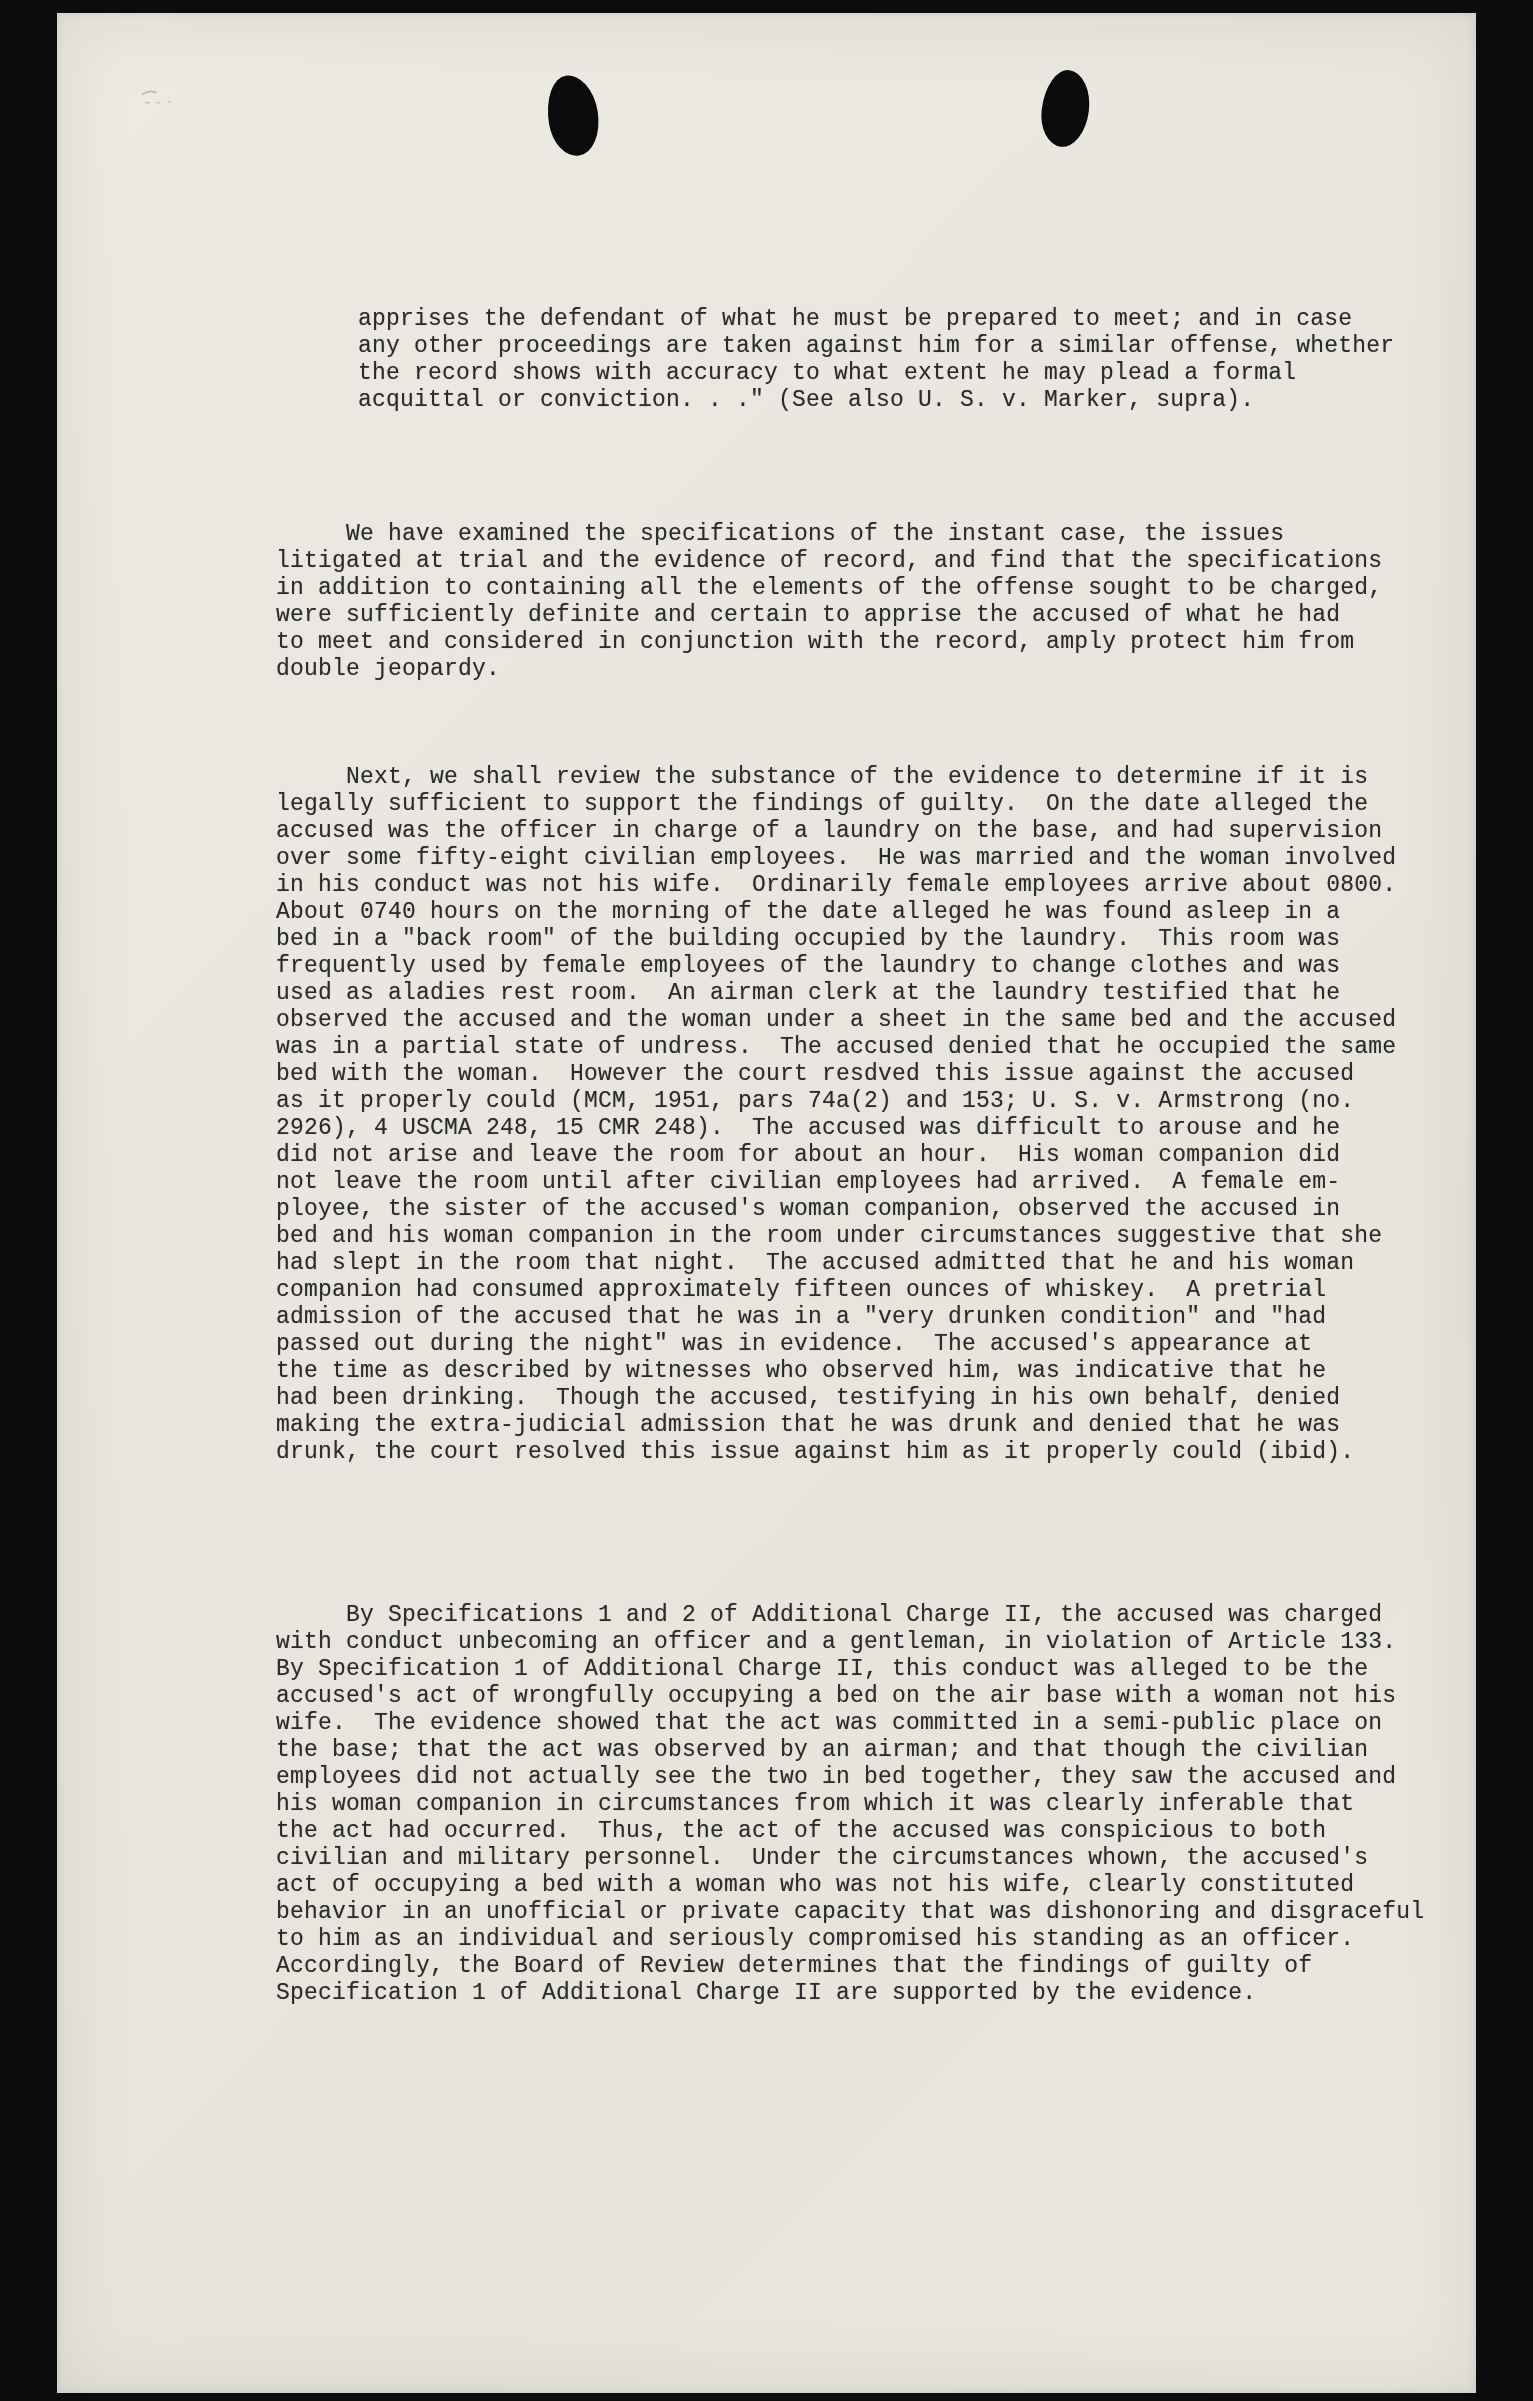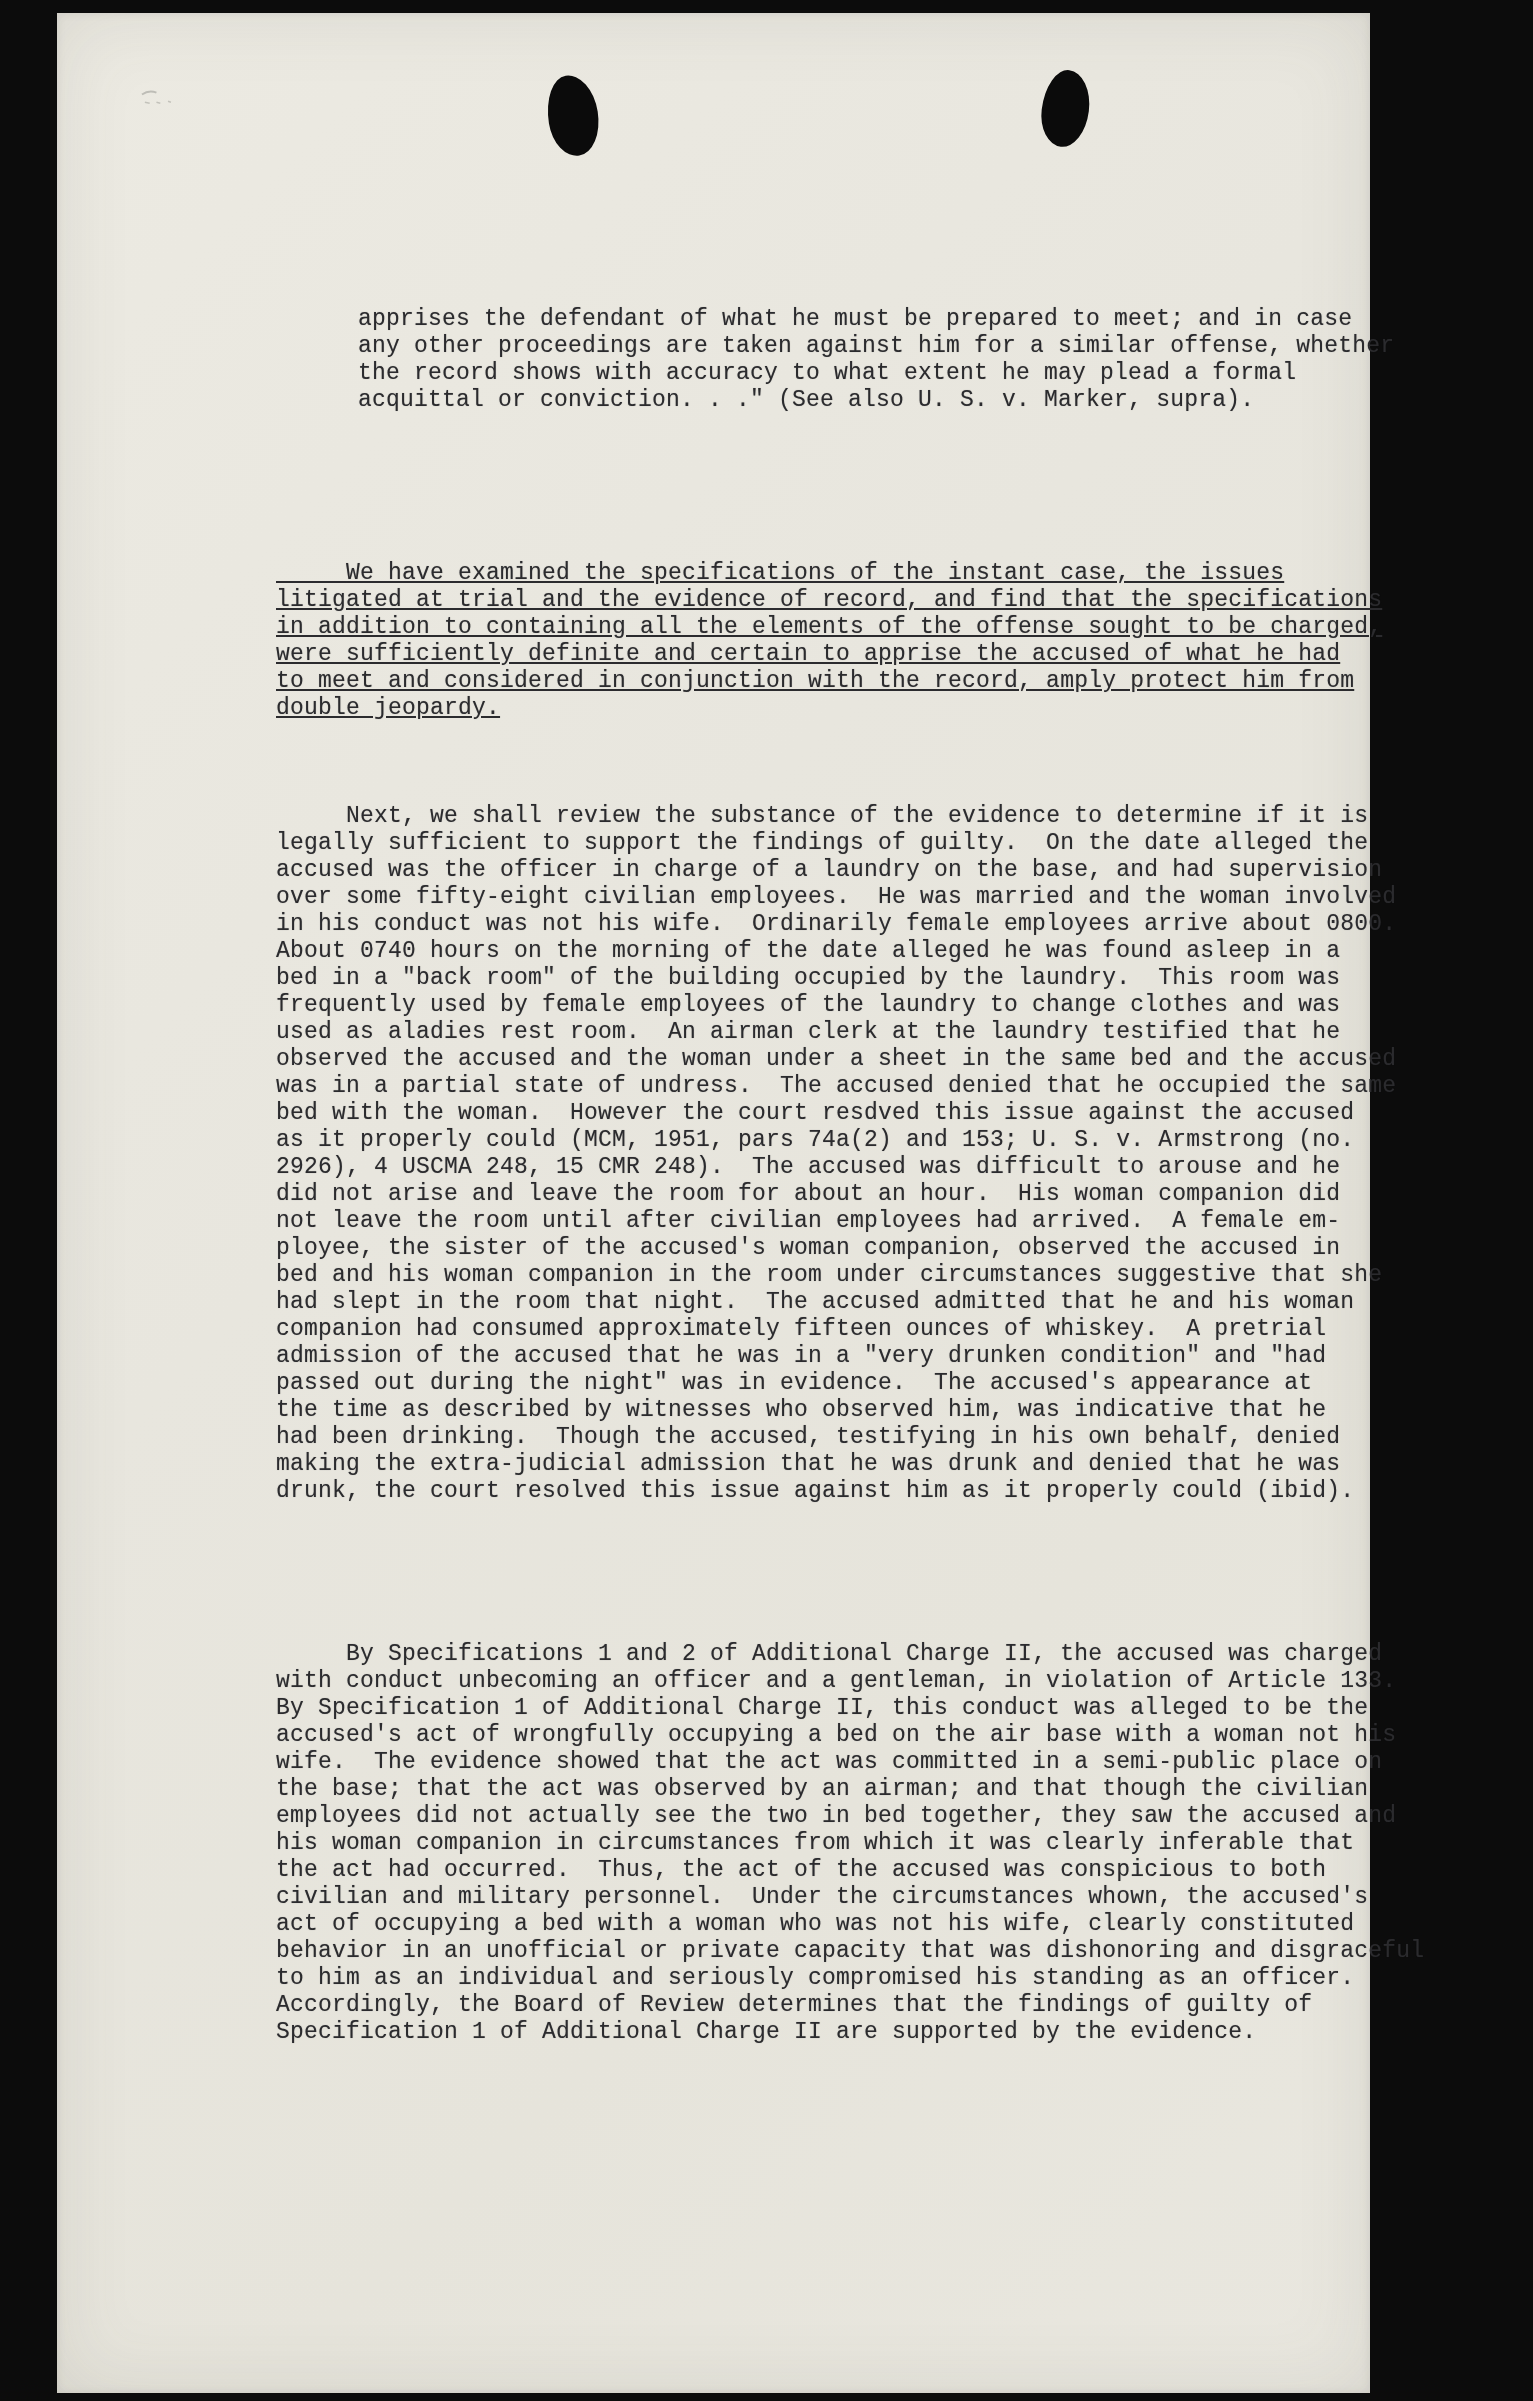--- a/index.html
+++ b/index.html
@@ -11,21 +11,21 @@
     width: 1533px;
     height: 2401px;
     position: relative;
     overflow: hidden;
     font-family: "Liberation Mono", "DejaVu Sans Mono", monospace;
   }
   .paper {
     position: absolute;
     left: 57px;
     top: 12.5px;
-    width: 1313px;
+    width: 1419px;
     height: 2380px;
     background: linear-gradient(135deg, #eceae2 0%, #e8e6de 40%, #e6e4db 70%, #e9e7df 100%);
     box-shadow: inset 0 0 77px rgba(80,80,70,0.12), inset 0 0 8.7px rgba(60,60,55,0.10);
   }
   .hole {
     position: absolute;
     background: #0b0b0b;
     border-radius: 48% 52% 50% 50% / 55% 50% 50% 45%;
   }
   .hole-1 {
@@ -61,21 +61,21 @@
     white-space: pre-wrap;
   }
   .para {
     margin: 0;
     white-space: pre-wrap;
   }
   .quote-block {
     margin-left: 82px;
     margin-right: 29px;
   }
-  .para-examined   { margin-top: 65px; text-decoration: underline; }
+  .para-examined   { margin-top: 26px; }
   .para-evidence   { }
   .headnote        { margin-top: 58px; }
   .para-charge     { margin-top: 28px; }
 </style>
 </head>
 <body>
 
 <div class="paper">
 
   <svg class="pencil-mark" width="63" height="29" viewBox="0 0 130 60">

